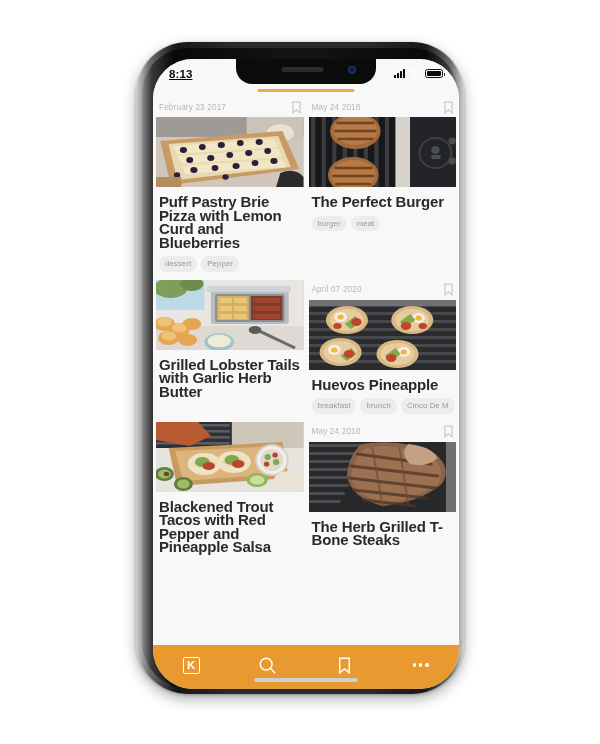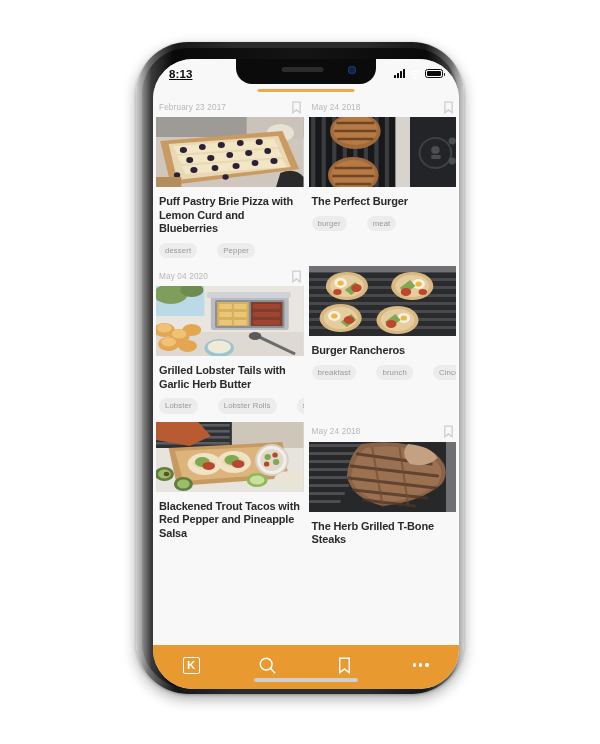--- a/index.html
+++ b/index.html
@@ -201,31 +201,31 @@
     width: 100%;
     height: 70px;
     display: block;
     overflow: hidden;
     position: relative;
     background: #ddd;
   }
   .card-img svg { display: block; width: 100%; height: 100%; }
 
   .card-title {
-    font-size: 11px;
+    font-size: 15px;
     line-height: 13.5px;
     font-weight: bold;
     color: #2a2a2a;
     padding: 8px 3px 0 3px;
     letter-spacing: -0.15px;
   }
 
   .tag-row {
     display: flex;
-    gap: 20px;
+    gap: 4px;
     padding: 7px 0 6px 3px;
     overflow: hidden;
     white-space: nowrap;
   }
   .tag {
     flex: 0 0 auto;
     font-size: 7.8px;
     color: #999999;
     background: #ececec;
     border-radius: 9px;
@@ -420,26 +420,20 @@
               <div class="card-title">The Perfect Burger</div>
               <div class="tag-row">
                 <span class="tag">burger</span>
                 <span class="tag">meat</span>
               </div>
             </div>
           </div>
 
           <div class="grid-row">
             <div class="card">
-              <div class="card-meta">
-                <div class="card-date">May 04 2020</div>
-                <svg class="bm-icon" viewBox="0 0 12 14">
-                  <path d="M2 1.2h8v11.6L6 9.6l-4 3.2z"></path>
-                </svg>
-              </div>
               <div class="card-img">
                 <svg viewBox="0 0 140 70" preserveAspectRatio="none">
                   <rect x="0" y="0" width="140" height="70" fill="#e9e6e1"></rect>
                   <rect x="0" y="0" width="46" height="30" fill="#bcd9e8"></rect>
                   <ellipse cx="14" cy="8" rx="16" ry="10" fill="#7f9e5c"></ellipse>
                   <ellipse cx="34" cy="4" rx="11" ry="7" fill="#6d8c4d"></ellipse>
                   <rect x="0" y="46" width="140" height="24" fill="#ded9d2"></rect>
                   <rect x="52" y="10" width="74" height="34" rx="3" fill="#b9bcc0"></rect>
                   <rect x="56" y="14" width="66" height="28" rx="2" fill="#8d9196"></rect>
                   <rect x="58" y="16" width="30" height="24" fill="#d8b05c"></rect>
@@ -470,28 +464,29 @@
                       <ellipse cx="22" cy="48" rx="7" ry="4.5"></ellipse>
                     <ellipse cx="12" cy="56" rx="7" ry="4.5"></ellipse>
                   </g>
                   <ellipse cx="60" cy="62" rx="14" ry="9" fill="#9bc4cf"></ellipse>
                   <ellipse cx="60" cy="61" rx="11" ry="6.5" fill="#f0ead9"></ellipse>
                   <path d="M92,48 L132,68" stroke="#6b6b6b" stroke-width="3"></path>
                   <ellipse cx="94" cy="50" rx="6" ry="4" fill="#5a5a5a"></ellipse>
                 </svg>
               </div>
               <div class="card-title">Grilled Lobster Tails with Garlic Herb Butter</div>
-              <div class="tag-row">
-                <span class="tag">Lobster</span>
-                <span class="tag">Lobster Rolls</span>
-                <span class="tag">seafo</span>
-              </div>
             </div>
 
             <div class="card">
+              <div class="card-meta">
+                <div class="card-date">April 07 2020</div>
+                <svg class="bm-icon" viewBox="0 0 12 14">
+                  <path d="M2 1.2h8v11.6L6 9.6l-4 3.2z"></path>
+                </svg>
+              </div>
               <div class="card-img">
                 <svg viewBox="0 0 140 70" preserveAspectRatio="none">
                   <rect x="0" y="0" width="140" height="70" fill="#2a2b2d"></rect>
                   <g fill="#47494c">
                     <rect x="0" y="4" width="140" height="3"></rect>
                       <rect x="0" y="12" width="140" height="3"></rect>
                     <rect x="0" y="20" width="140" height="3"></rect>
                       <rect x="0" y="28" width="140" height="3"></rect>
                     <rect x="0" y="36" width="140" height="3"></rect>
                       <rect x="0" y="44" width="140" height="3"></rect>
@@ -528,21 +523,21 @@
                   <g>
                     <ellipse cx="84" cy="54" rx="20" ry="14" fill="#d9b882"></ellipse>
                     <ellipse cx="84" cy="54" rx="16" ry="11" fill="#e6cd9f"></ellipse>
                     <ellipse cx="90" cy="52" rx="6" ry="5" fill="#f6f0e4"></ellipse>
                     <ellipse cx="90" cy="52" rx="3" ry="2.6" fill="#f0b73c"></ellipse>
                     <path d="M72,56 l10,-8 5,6 -9,7z" fill="#7fa84f"></path>
                     <ellipse cx="78" cy="58" rx="5" ry="4" fill="#c0452d"></ellipse>
                   </g>
                 </svg>
               </div>
-              <div class="card-title">Burger Rancheros</div>
+              <div class="card-title">Huevos Pineapple</div>
               <div class="tag-row">
                 <span class="tag">breakfast</span>
                 <span class="tag">brunch</span>
                 <span class="tag">Cinco De M</span>
               </div>
             </div>
           </div>
 
           <div class="grid-row">
             <div class="card">

